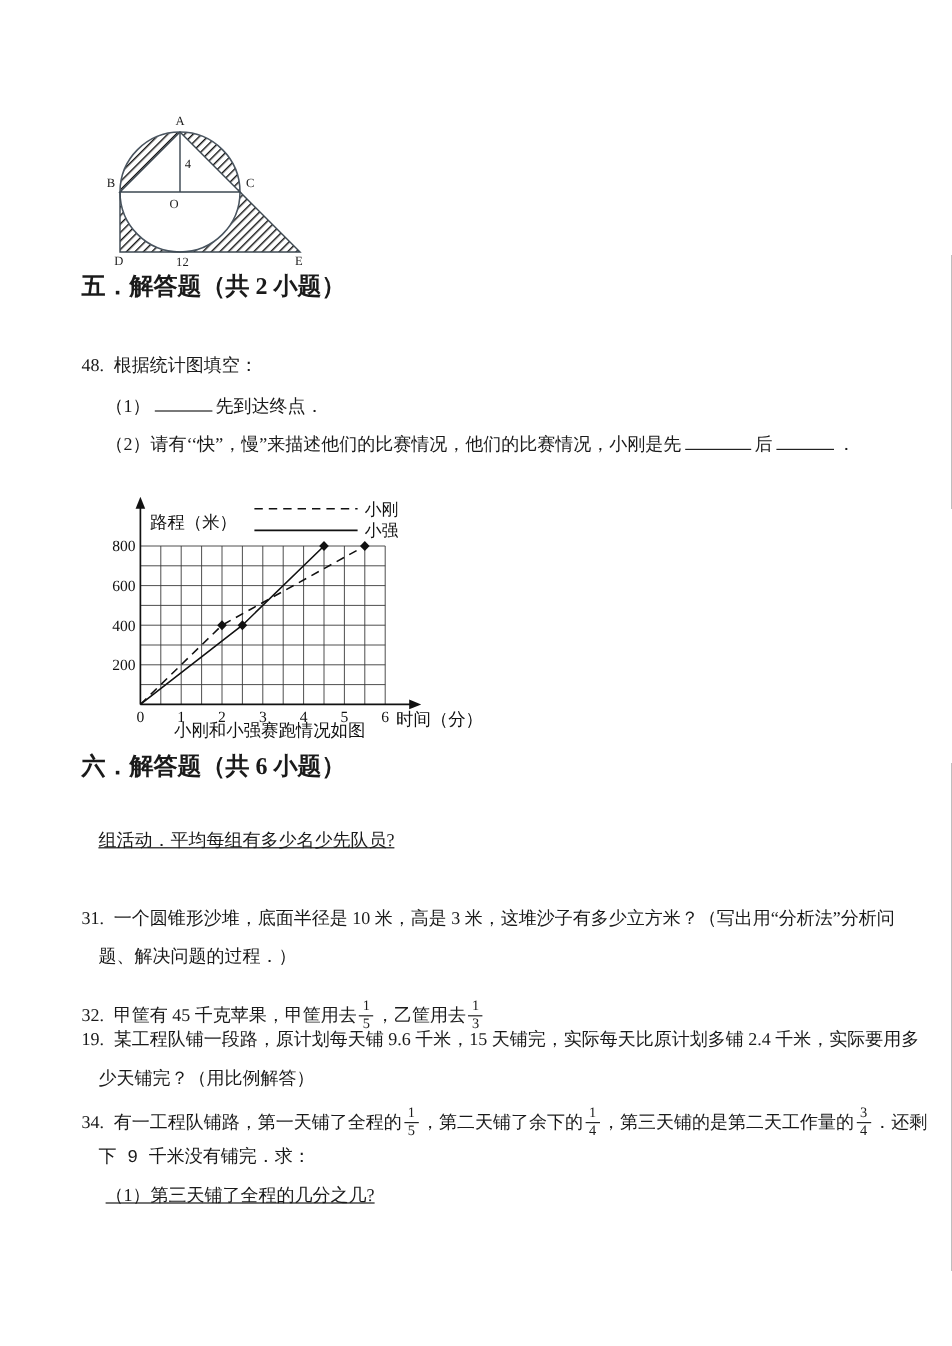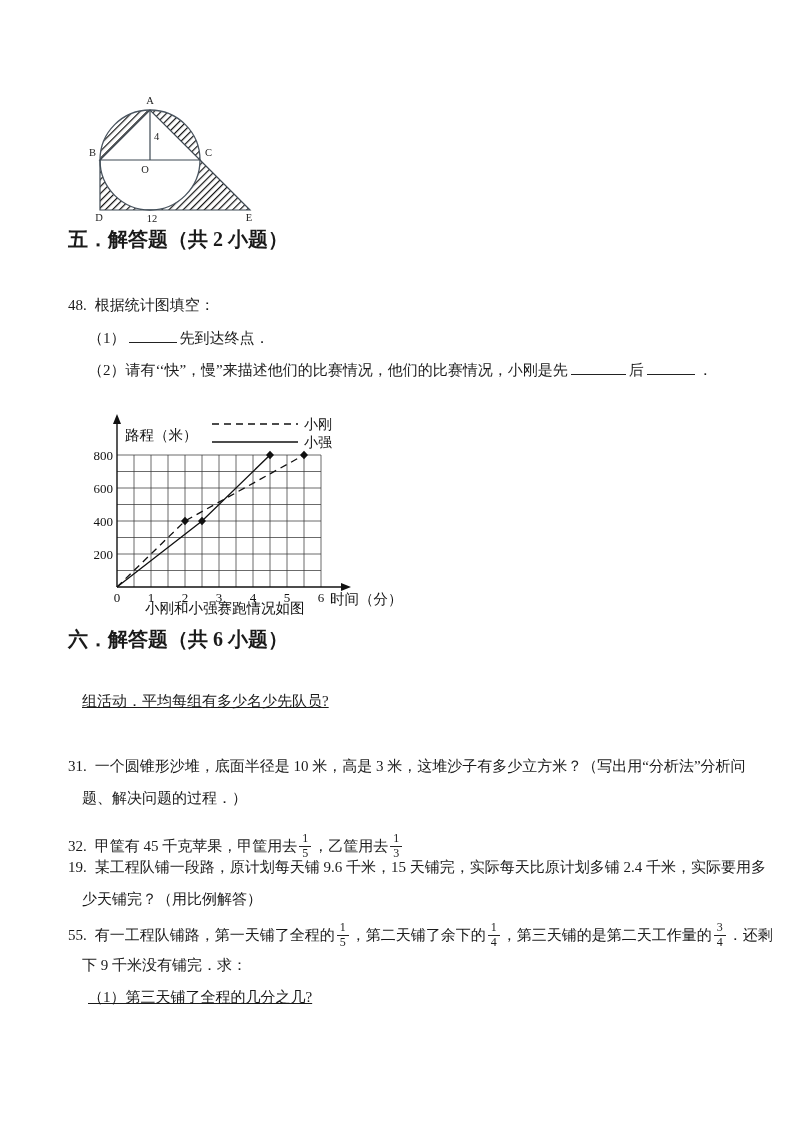--- a/index.html
+++ b/index.html
@@ -136,27 +136,27 @@
           <span class="fd">3</span>
         </span></span>
   </div>
 
   <div class="line" style="left:68px;top:857px;">
     <span class="qnum">19.</span><span>某工程队铺一段路，原计划每天铺 9.6 千米，15 天铺完，实际每天比原计划多铺 2.4 千米，实际要用多</span>
   </div>
   <div class="line" style="left:82px;top:889px;">少天铺完？（用比例解答）</div>
 
   <div class="line" style="left:68px;top:922px;">
-    <span class="qnum">55.</span><span><span>有一工程队铺路，第一天铺了全程的</span><span class="frac">
+    <span class="qnum">34.</span><span><span>有一工程队铺路，第一天铺了全程的</span><span class="frac">
           <span class="fn">1</span>
           <span class="fd">5</span>
         </span><span>，第二天铺了余下的</span><span class="frac">
           <span class="fn">1</span>
           <span class="fd">4</span>
         </span><span>，第三天铺的是第二天工作量的</span><span class="frac">
           <span class="fn">3</span>
           <span class="fd">4</span>
         </span><span>．还剩</span></span>
   </div>
-  <div class="line" style="left:82px;top:955px;">下 9 千米没有铺完．求：</div>
+  <div class="line" style="left:82px;top:955px;font-family:Liberation Mono, monospace;">下 9 千米没有铺完．求：</div>
   <div class="line" style="left:88px;top:987px;text-decoration:underline;">（1）第三天铺了全程的几分之几?</div>
 
 </div>
 
 </body></html>

